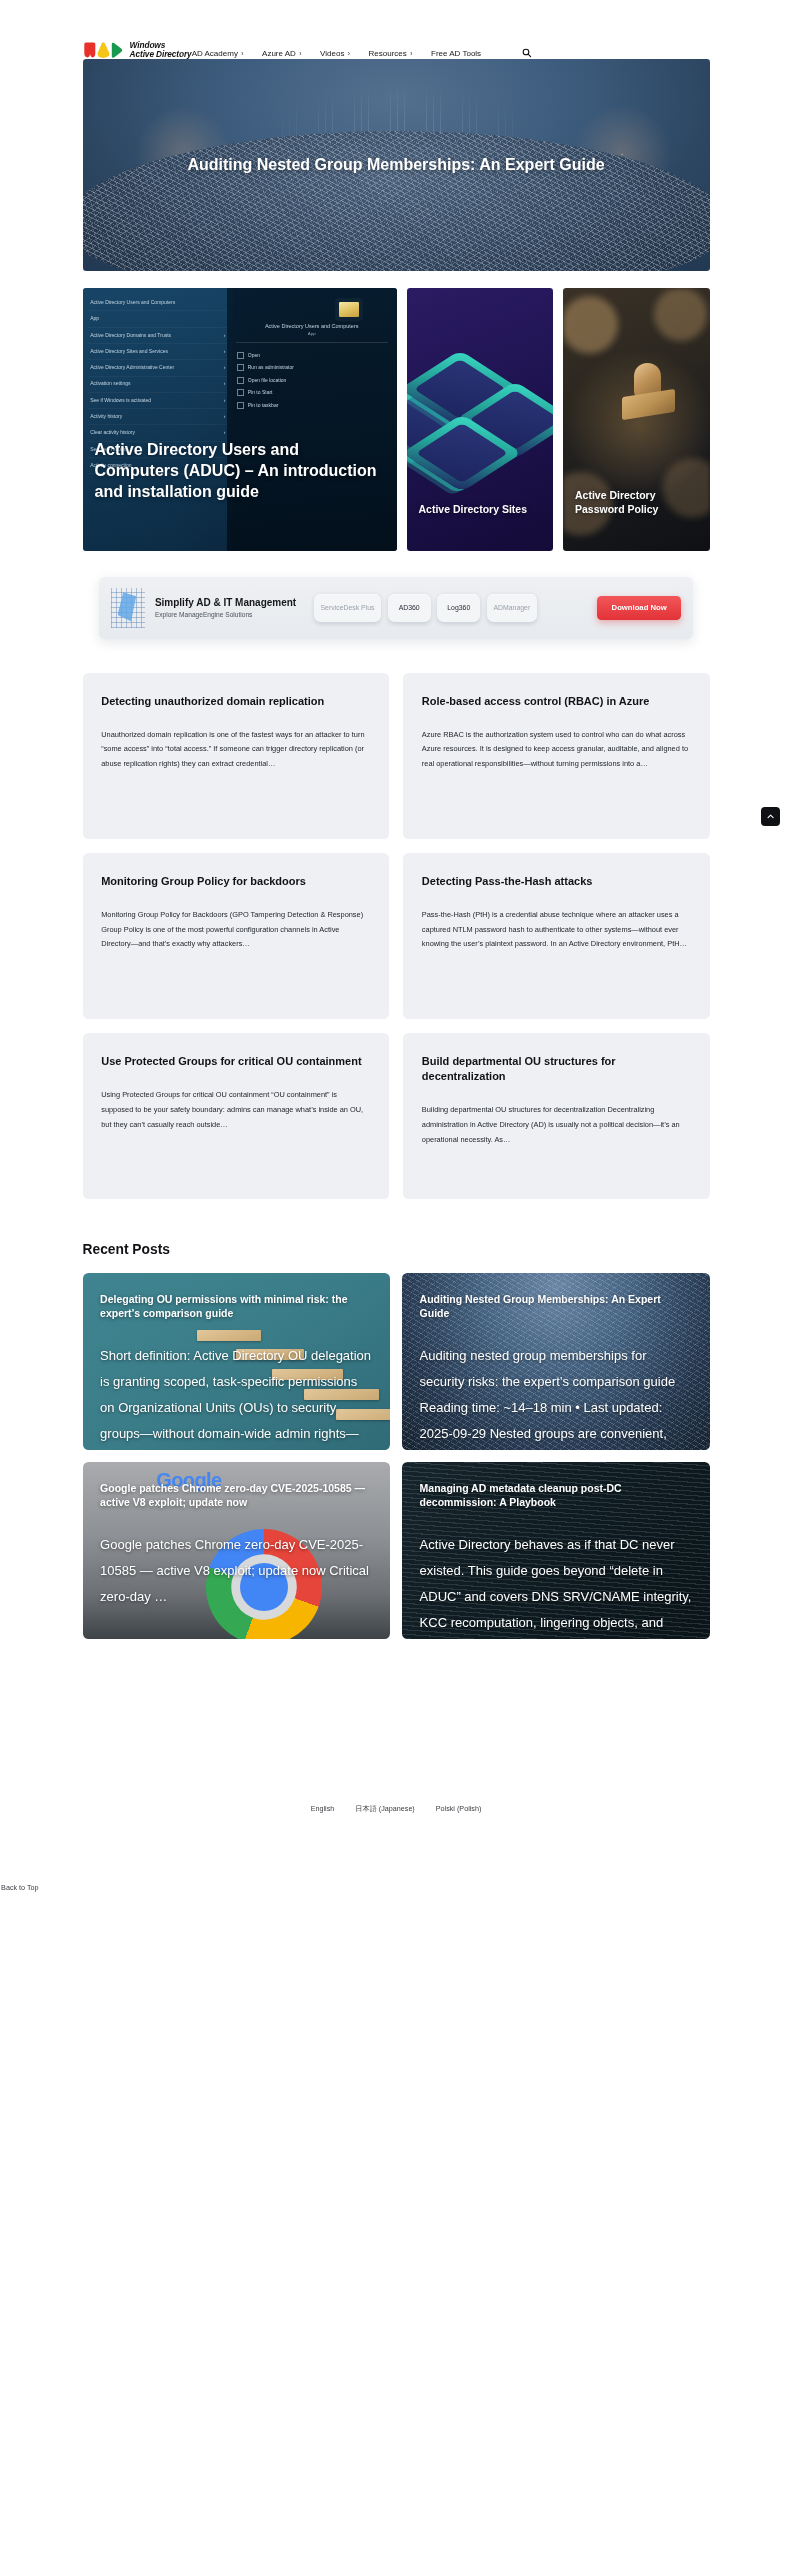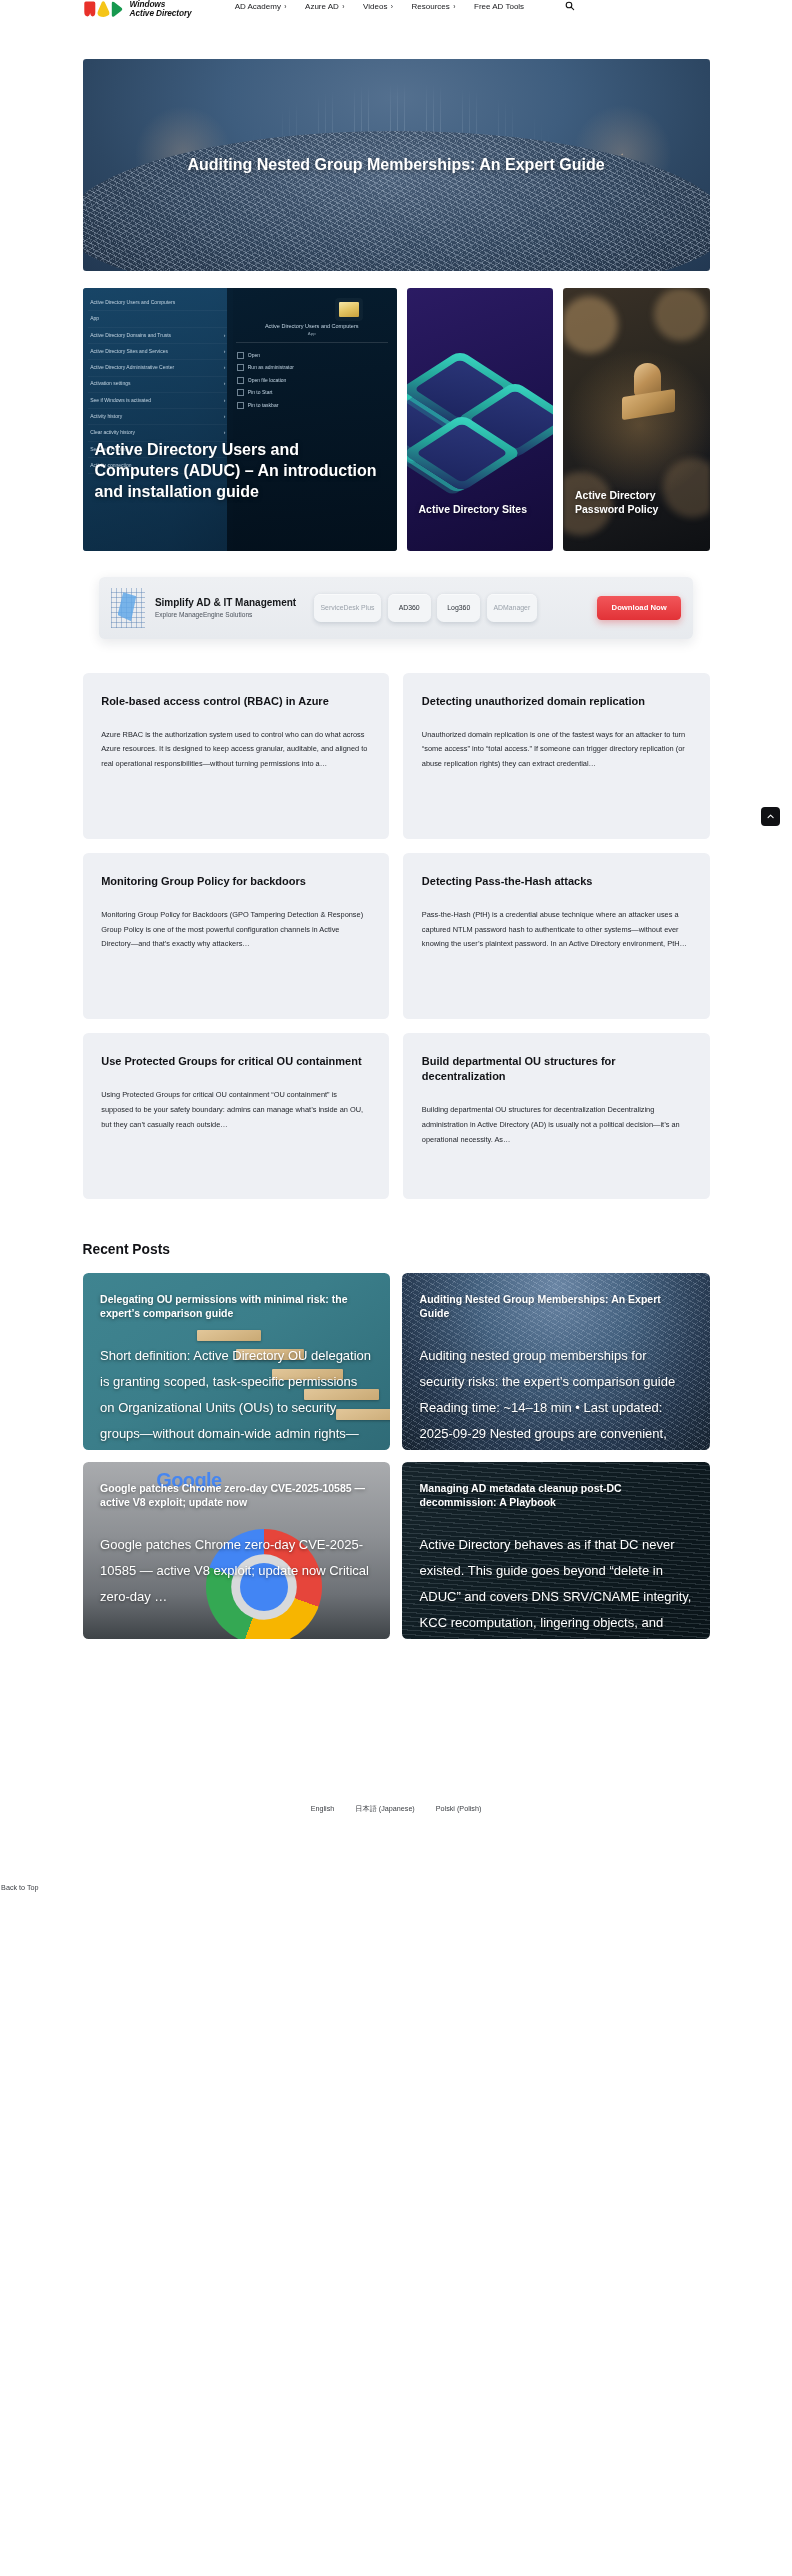--- a/index.html
+++ b/index.html
@@ -8,34 +8,33 @@
     background: #ffffff;
     font-family: "Liberation Sans", sans-serif;
     color: #111111;
   }
   body { position: relative; overflow-x: hidden; }
 
   
   .site-header {
     height: 59px;
     display: flex;
-    align-items: flex-start;
+    align-items: flex-end;
     padding: 0 83px 0 83px;
     background: #ffffff;
   }
   .brand { display: flex; align-items: center; gap: 6.6px; }
   .brand-mark { display: flex; align-items: flex-end; gap: 1.7px; }
   .brand-text { line-height: 1.08; }
   .brand-text .l1, .brand-text .l2 {
     font-weight: 800; font-style: italic; font-size: 8.3px;
     letter-spacing: -0.1px; color: #111;
   }
   .nav {
     display: flex; align-items: center; gap: 18.7px;
-    margin-left: 43px;
   }
   .nav-item {
     font-size: 8px; color: #17181b; white-space: nowrap;
     display: flex; align-items: center; gap: 3.3px; cursor: pointer;
   }
   .chev { font-size: 6.6px; color: #17181b; }
   .search-btn {
     margin-left: 21px; width: 12px; height: 12px;
     display: flex; align-items: center; justify-content: center;
     cursor: pointer;
@@ -449,26 +448,26 @@
         <div class="chip">AD360</div>
         <div class="chip">Log360</div>
         <div class="chip fade">ADManager</div>
       </div>
       <button class="ad-cta">Download Now</button>
     </div>
   </section>
 
   <section class="articles">
     <article class="acard">
+      <h3>Detecting unauthorized domain replication</h3>
+      <p>Unauthorized domain replication is one of the fastest ways for an attacker to turn “some access” into “total access.” If someone can trigger directory replication (or abuse replication rights) they can extract credential…</p>
+    </article>
+    <article class="acard">
       <h3>Role-based access control (RBAC) in Azure</h3>
       <p>Azure RBAC is the authorization system used to control who can do what across Azure resources. It is designed to keep access granular, auditable, and aligned to real operational responsibilities—without turning permissions into a…</p>
-    </article>
-    <article class="acard">
-      <h3>Detecting unauthorized domain replication</h3>
-      <p>Unauthorized domain replication is one of the fastest ways for an attacker to turn “some access” into “total access.” If someone can trigger directory replication (or abuse replication rights) they can extract credential…</p>
     </article>
     <article class="acard">
       <h3>Monitoring Group Policy for backdoors</h3>
       <p>Monitoring Group Policy for Backdoors (GPO Tampering Detection &amp; Response) Group Policy is one of the most powerful configuration channels in Active Directory—and that’s exactly why attackers…</p>
     </article>
     <article class="acard">
       <h3>Detecting Pass-the-Hash attacks</h3>
       <p>Pass-the-Hash (PtH) is a credential abuse technique where an attacker uses a captured NTLM password hash to authenticate to other systems—without ever knowing the user’s plaintext password. In an Active Directory environment, PtH…</p>
     </article>
     <article class="acard">

